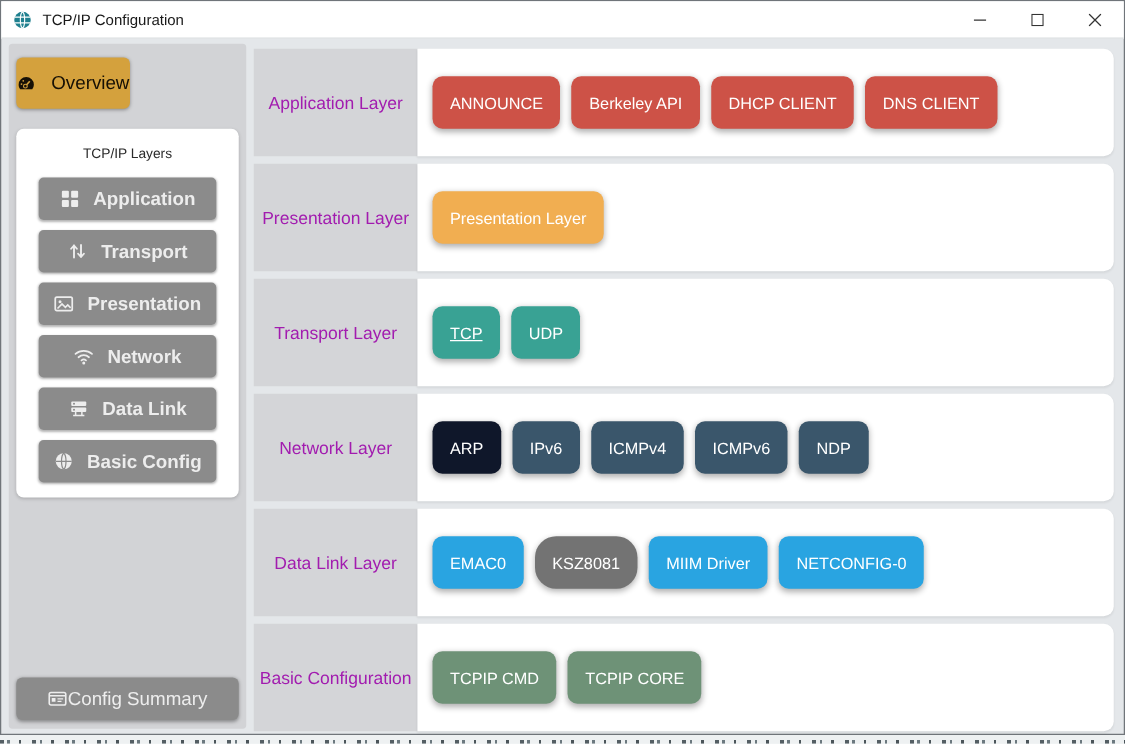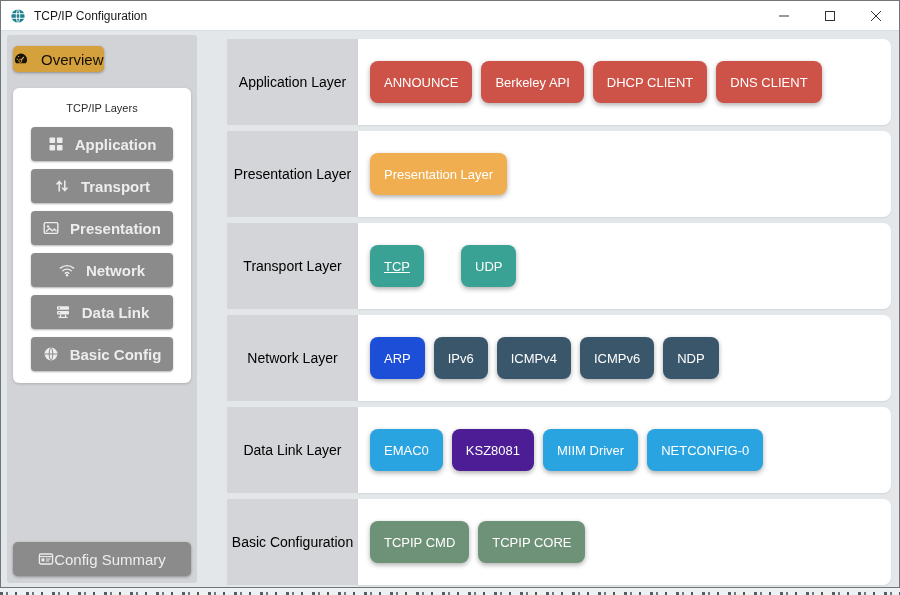--- a/index.html
+++ b/index.html
@@ -24,21 +24,21 @@
   .ctrl { width:46px; height:100%; display:flex; align-items:center; justify-content:center;
           background:transparent; border:none; cursor:default; }
 
   
   .sidebar {
     position:absolute; left:6px; top:34px; width:190px; bottom:4px;
     background:#d2d3d6; border-radius:3px;
   }
   .overview-btn {
     display:flex; align-items:center; justify-content:center; gap:12px;
-    height:26px; margin:11px 6px 16px; border:none; border-radius:5px;
+    height:41px; margin:11px 6px 16px; border:none; border-radius:5px;
     background:#d4a13d; color:#161004; font-size:15px;
     font-family:inherit; box-shadow:0 1px 3px rgba(0,0,0,.35);
   }
   .layers-panel {
     background:#ffffff; border-radius:6px; margin:0 6px;
     padding:10px 0 4px; box-shadow:0 1px 3px rgba(0,0,0,.18);
   }
   .layers-title { text-align:center; font-size:11px; color:#2b2b2b; margin:4px 0 13px; }
   .nav-btn {
     display:flex; align-items:center; justify-content:center; gap:11px;
@@ -57,21 +57,21 @@
 
   
   .content {
     position:absolute; left:202px; top:38px; right:8px;
     display:flex; flex-direction:column; gap:6px;
   }
   .row { display:flex; height:86px; }
   .row-label {
     width:131px; flex:0 0 131px; background:#d4d5d8;
     display:flex; align-items:center; justify-content:center;
-    font-size:14px; color:#000000; text-align:center; padding:0 4px;margin-left:24px;
+    font-size:14px; color:#a21caf; text-align:center; padding:0 4px;
   }
   .row-card {
     flex:1; background:#ffffff; border-radius:0 8px 8px 0;
     display:flex; align-items:center; gap:9px; padding-left:12px;
     box-shadow:0 1px 2px rgba(0,0,0,.07);
   }
   .chip {
     height:42px; padding:0 14px; border:none; border-radius:8px;
     color:#ffffff; font-size:13px; font-family:inherit; white-space:nowrap;
     box-shadow:0 2px 5px rgba(0,0,0,.32);
@@ -230,38 +230,38 @@
         <section class="row">
     <div class="row-label">Presentation Layer</div>
     <div class="row-card">
             <button class="chip" style="background: rgb(241, 174, 81);">Presentation Layer</button>
           </div>
   </section>
         <section class="row">
     <div class="row-label">Transport Layer</div>
     <div class="row-card">
             <button class="chip" style="background: rgb(57, 162, 148); text-decoration: underline;">TCP</button>
-            <button class="chip" style="background: rgb(57, 162, 148); margin-left: 28px;">UDP</button>
+            <button class="chip" style="background: rgb(57, 162, 148);">UDP</button>
           </div>
   </section>
         <section class="row">
     <div class="row-label">Network Layer</div>
     <div class="row-card">
-            <button class="chip" style="background: #1d4ed8;">ARP</button>
+            <button class="chip" style="background: #0f172a;">ARP</button>
             <button class="chip" style="background: rgb(58, 86, 107);">IPv6</button>
             <button class="chip" style="background: rgb(58, 86, 107);">ICMPv4</button>
             <button class="chip" style="background: rgb(58, 86, 107);">ICMPv6</button>
             <button class="chip" style="background: rgb(58, 86, 107);">NDP</button>
           </div>
   </section>
         <section class="row">
     <div class="row-label">Data Link Layer</div>
     <div class="row-card">
             <button class="chip" style="background: rgb(41, 164, 225);">EMAC0</button>
-            <button class="chip" style="background: #4c1d95;">KSZ8081</button>
+            <button class="chip" style="background: #737373; border-radius: 17px;">KSZ8081</button>
             <button class="chip" style="background: rgb(41, 164, 225);">MIIM Driver</button>
             <button class="chip" style="background: rgb(41, 164, 225);">NETCONFIG-0</button>
           </div>
   </section>
         <section class="row">
     <div class="row-label">Basic Configuration</div>
     <div class="row-card">
             <button class="chip" style="background: rgb(110, 146, 119);">TCPIP CMD</button>
             <button class="chip" style="background: rgb(110, 146, 119);">TCPIP CORE</button>
           </div>

